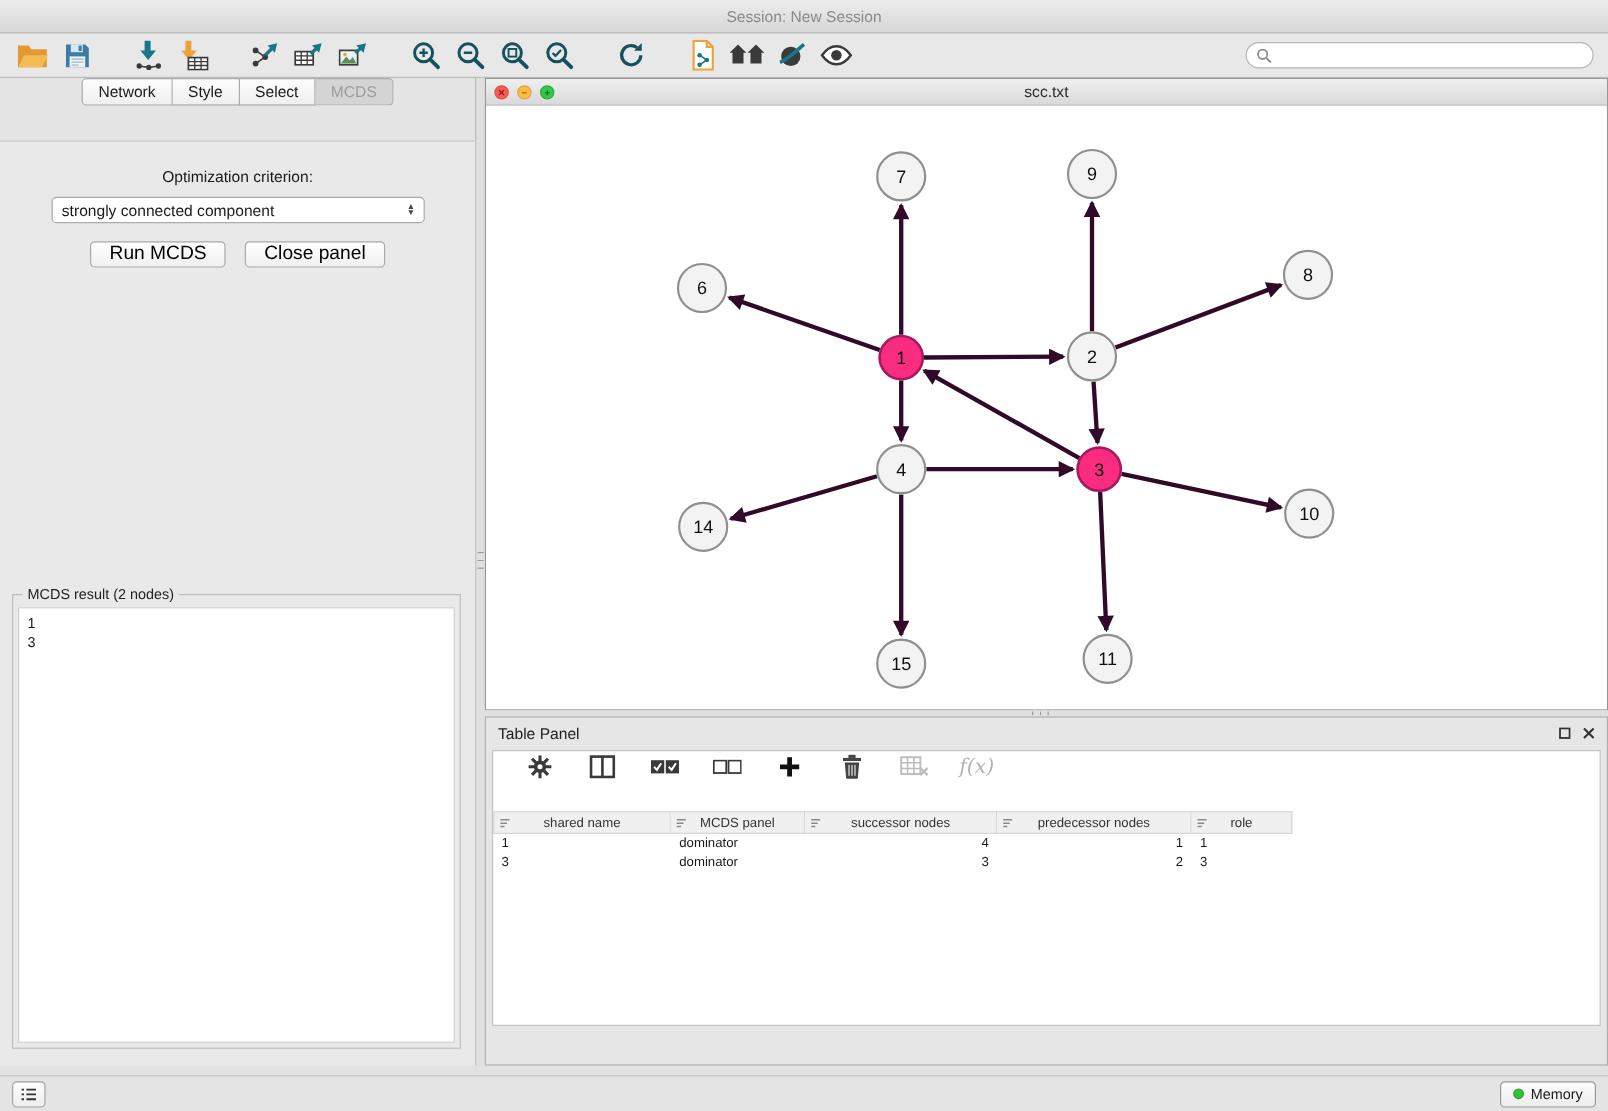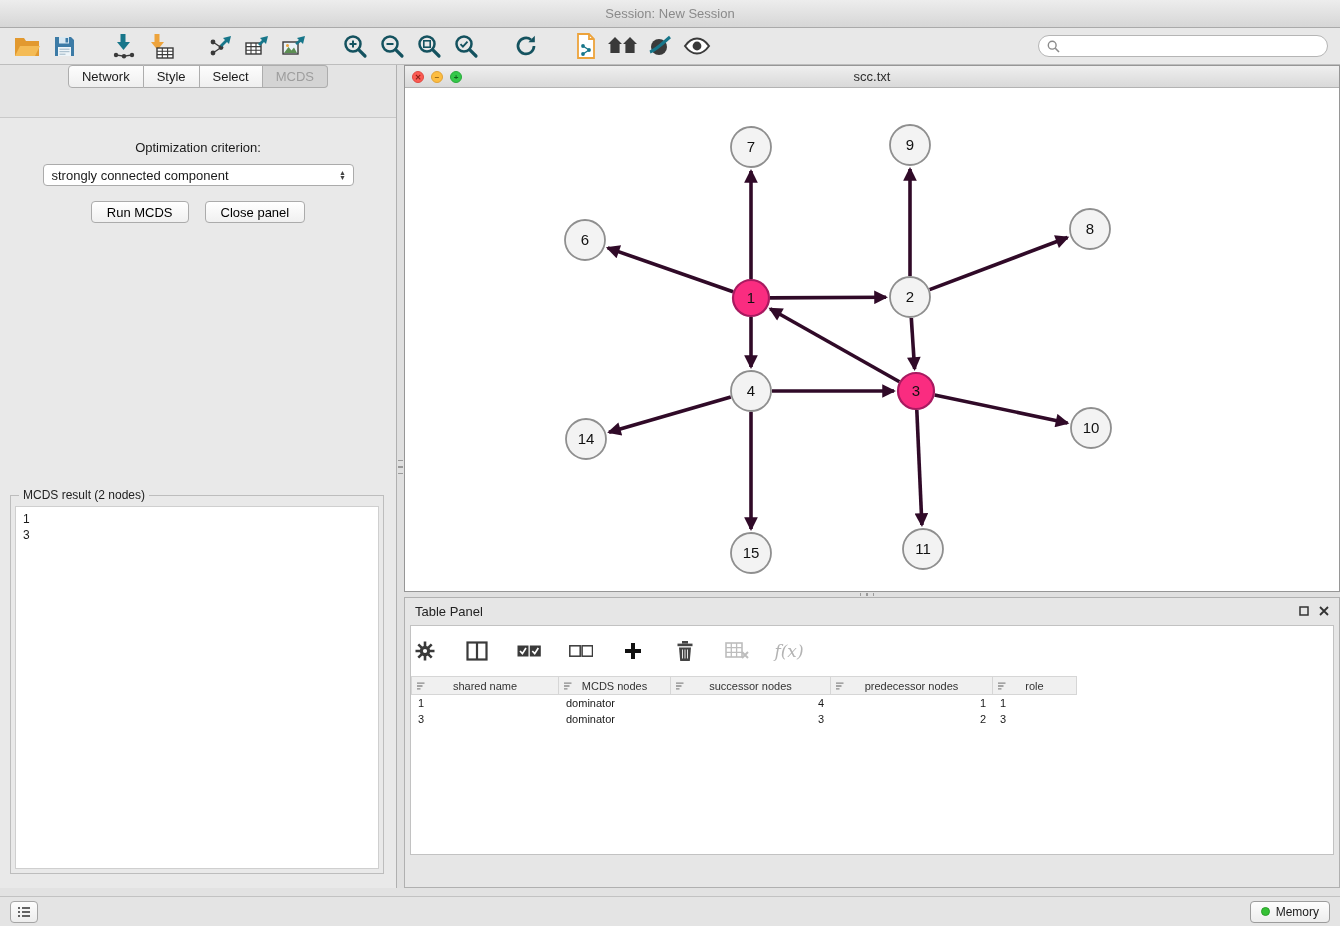--- a/index.html
+++ b/index.html
@@ -27,21 +27,21 @@
 .seg-tab:last-child{border-radius:0 4px 4px 0}
 .seg-tab.active{background:#d4d4d4;color:#9d9d9d}
 
 
 .control-panel{position:absolute;top:65px;left:0;width:397px;bottom:38px;background:#e4e4e4;border-right:1px solid #b0b0b0}
 .cp-body{position:absolute;top:52px;left:0;right:0;bottom:0;background:#e9e9e9;border-top:1px solid #c9c9c9}
 .opt-label{text-align:center;padding-top:22px;font-size:13px}
 .cp-select{margin:9px auto 15px;width:311px;height:22px;background:#fff;border:1px solid #ababab;border-radius:4px;display:flex;align-items:center;padding:0 2px 0 8px;font-size:13px}
 .stepper{margin-left:auto;width:16px;height:18px;display:flex;flex-direction:column;align-items:center;justify-content:center;line-height:5px;color:#444;font-size:7px}
 .cp-buttons{display:flex;justify-content:center;gap:16px;margin-top:12px}
-.cp-btn{height:22px;padding:0 15px;background:linear-gradient(#fff,#f0f0f0);border:1px solid #ababab;border-radius:4px;font-size:13px;font-family:"Liberation Sans",sans-serif}
+.cp-btn{height:22px;padding:0 15px;background:linear-gradient(#fff,#f0f0f0);border:1px solid #ababab;border-radius:4px;font-size:16px;font-family:"Liberation Sans",sans-serif}
 .groupbox{position:absolute;left:10px;right:12px;top:377px;bottom:14px;border:1px solid #bdbdbd;background:#e9e9e9}
 .groupbox-title{position:absolute;top:-8px;left:8px;background:#e9e9e9;padding:0 4px;font-size:12px;color:#222}
 .result-area{position:absolute;left:4px;right:4px;top:10px;bottom:4px;background:#fff;border:1px solid #cfcfcf;padding:4px 7px;font-size:12px;line-height:16px;overflow:hidden}
 
 
 .vgap{position:absolute;left:397px;width:7px;top:65px;bottom:38px;background:#e0e0e0}
 .grip-v{position:absolute;left:1px;top:395px;width:5px;height:14px;border-top:1px solid #9a9a9a;border-bottom:1px solid #9a9a9a;background:linear-gradient(#e0e0e0 45%,#9a9a9a 45%,#9a9a9a 55%,#e0e0e0 55%)}
 .hgap{position:absolute;left:404px;right:0;top:592px;height:5px;background:#e0e0e0}
 .grip-h{position:absolute;left:456px;top:1px;width:14px;height:3px;border-left:1px solid #9a9a9a;border-right:1px solid #9a9a9a;background:linear-gradient(90deg,#e0e0e0 45%,#9a9a9a 45%,#9a9a9a 55%,#e0e0e0 55%)}
 
@@ -52,21 +52,21 @@
 .light{width:12px;height:12px;border-radius:50%;font-size:8px;line-height:11px;text-align:center;font-weight:bold}
 .light-red{background:#fc5b53;border:1px solid #dd4a43;color:#8c1f17}
 .light-yellow{background:#fdbd41;border:1px solid #e0a338;color:#936111}
 .light-green{background:#34c84a;border:1px solid #2aa93c;color:#10611c}
 .net-title{position:absolute;left:0;right:0;text-align:center;font-size:13px;color:#2d2d2d}
 .net-canvas{position:absolute;top:23px;left:0;right:0;bottom:0;background:#fff}
 
 
 .table-panel{position:absolute;left:404px;top:597px;right:0;bottom:38px;background:#e6e6e6;border:1px solid #b0b0b0}
 .tp-inner{position:absolute;left:5px;right:5px;top:27px;bottom:32px;background:#fff;border:1px solid #c2c2c2}
-.tp-toolbar{height:50px;display:flex;align-items:center;gap:26px;padding:0 1px}
+.tp-toolbar{height:50px;display:flex;align-items:flex-start;gap:26px;padding:0 26px}
 .tp-ico{width:26px;height:26px;display:flex;align-items:center;justify-content:center}
 .fx-label{font-family:"DejaVu Serif",serif;font-style:italic;font-size:17px;color:#b3b3b3}
 .tbl-header{display:flex;height:19px}
 .th{position:relative;display:flex;align-items:center;justify-content:center;background:#f0f0f0;border:1px solid #d6d6d6;border-left:none;font-size:11px;color:#333}
 .th:first-child{border-left:1px solid #d6d6d6}
 .sort-ico{width:10px;height:10px;position:absolute;left:4px;top:4px}
 .tr{display:flex;height:16px}
 .td{font-size:11px;line-height:16px;padding:0 7px;white-space:nowrap;overflow:hidden}
 .td.right{text-align:right}
 .c0{width:148px}.c1{width:112px}.c2{width:160px}.c3{width:162px}.c4{width:84px}
@@ -416,21 +416,21 @@
         <div class="th c0">
           <svg class="sort-ico" viewBox="0 0 10 10">
             <path d="M1 2.2h7.5M1 5h5.5M1 7.8h3.5" stroke="#8a8a8a" stroke-width="1.3" fill="none"></path>
           </svg>
           <span>shared name</span>
         </div>
         <div class="th c1">
           <svg class="sort-ico" viewBox="0 0 10 10">
             <path d="M1 2.2h7.5M1 5h5.5M1 7.8h3.5" stroke="#8a8a8a" stroke-width="1.3" fill="none"></path>
           </svg>
-          <span>MCDS nodes</span>
+          <span>MCDS panel</span>
         </div>
         <div class="th c2">
           <svg class="sort-ico" viewBox="0 0 10 10">
             <path d="M1 2.2h7.5M1 5h5.5M1 7.8h3.5" stroke="#8a8a8a" stroke-width="1.3" fill="none"></path>
           </svg>
           <span>successor nodes</span>
         </div>
         <div class="th c3">
           <svg class="sort-ico" viewBox="0 0 10 10">
             <path d="M1 2.2h7.5M1 5h5.5M1 7.8h3.5" stroke="#8a8a8a" stroke-width="1.3" fill="none"></path>

